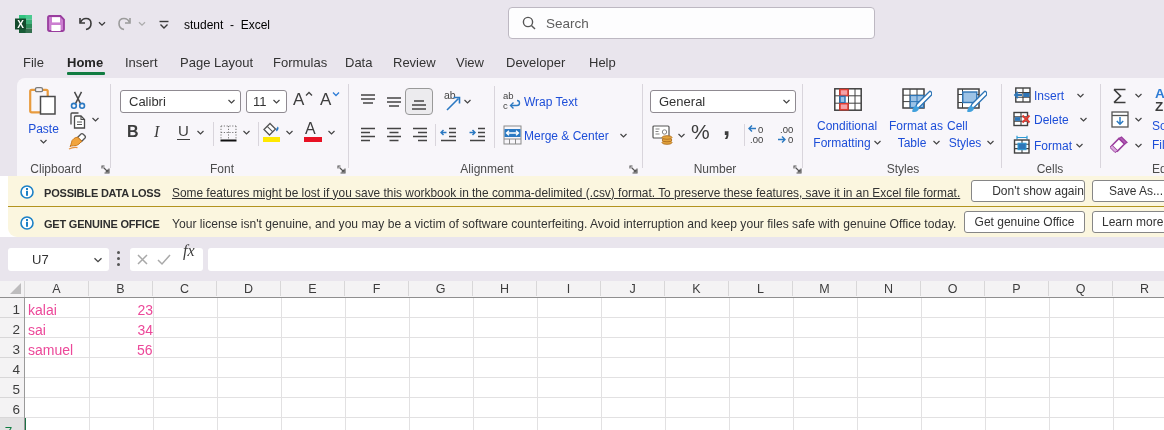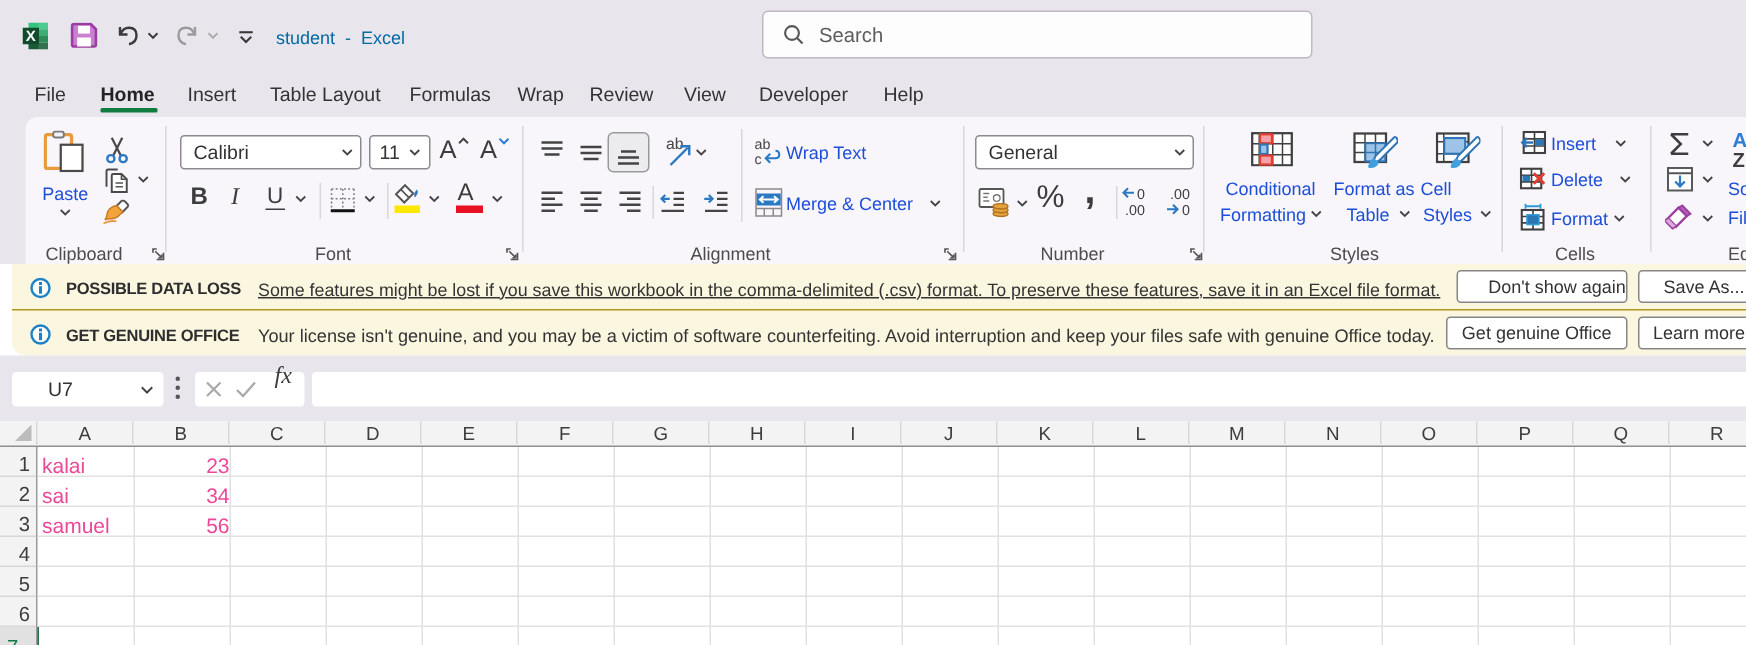--- a/index.html
+++ b/index.html
@@ -62,38 +62,38 @@
     <path d="M12.5 7.5 Q11 3.5 7 3.5 Q2 3.5 2 8.5 Q2 13.5 7 14.5" fill="none" stroke="#9b9b9b" stroke-width="1.6"></path>
   </svg>
   <svg class="abs" style="left:137px;top:21px" width="10" height="6" viewBox="0 0 10 6">
       <path d="M2 1.2 L5 4.2 L8 1.2" fill="none" stroke="#adadad" stroke-width="1.3"></path>
     </svg>
 
   <svg class="abs" style="left:158px;top:20px" width="12" height="10" viewBox="0 0 12 10">
     <line x1="1.5" y1="1.5" x2="10.5" y2="1.5" stroke="#3a3a3a" stroke-width="1.4"></line>
     <path d="M2.5 4.5 L6 8 L9.5 4.5" fill="none" stroke="#3a3a3a" stroke-width="1.4"></path>
   </svg>
-  <div class="abs" style="left:184px;top:17.5px;font-size:12px;color:#0369a1;">student&nbsp; -&nbsp; Excel</div>
+  <div class="abs" style="left:184px;top:17.5px;font-size:12px;color:#000000;">student&nbsp; -&nbsp; Excel</div>
 
   <div class="abs" style="left:508px;top:7px;width:367px;height:32px;background:#fdfdfe;border:1px solid #bdb8c2;border-radius:4px;"></div>
   <svg class="abs" style="left:521px;top:15px" width="16" height="16" viewBox="0 0 16 16">
     <circle cx="7" cy="7" r="4.6" fill="none" stroke="#565656" stroke-width="1.4"></circle>
     <line x1="10.4" y1="10.4" x2="14" y2="14" stroke="#565656" stroke-width="1.4"></line>
   </svg>
   <div class="abs" style="left:546px;top:16px;font-size:13.5px;color:#5d5d5d;">Search</div>
 </div>
 
 <div id="tabrow">
   <div class="tab" style="left:23px;">File</div>
   <div class="tab" style="left:67px;font-weight:bold;color:#232323;">Home</div>
   <div class="abs" style="left:67px;top:24px;width:38px;height:2.5px;background:#117c41;border-radius:1px;"></div>
   <div class="tab" style="left:125px;">Insert</div>
-  <div class="tab" style="left:180px;">Table Layout</div>
+  <div class="tab" style="left:180px;">Page Layout</div>
   <div class="tab" style="left:273px;">Formulas</div>
-  <div class="tab" style="left:345px;">Wrap</div>
+  <div class="tab" style="left:345px;">Data</div>
   <div class="tab" style="left:393px;">Review</div>
   <div class="tab" style="left:456px;">View</div>
   <div class="tab" style="left:506px;">Developer</div>
   <div class="tab" style="left:589px;">Help</div>
 </div>
 
 <div id="ribbon">
   <div id="ribbonpanel"></div>
 
   <div class="gsep" style="left:110px"></div>
@@ -500,14 +500,14 @@
   <div class="abs" style="left:25px;top:59px;width:1139px;height:1px;background:#e2e1e2;"></div>
   <div class="abs" style="left:25px;top:79px;width:1139px;height:1px;background:#e2e1e2;"></div>
   <div class="abs" style="left:25px;top:99px;width:1139px;height:1px;background:#e2e1e2;"></div>
   <div class="abs" style="left:25px;top:119px;width:1139px;height:1px;background:#e2e1e2;"></div>
   <div class="abs" style="left:25px;top:139px;width:1139px;height:1px;background:#e2e1e2;"></div>
   <div class="cell" style="left:28px;top:20px;">kalai</div>
   <div class="cell" style="left:89px;top:20px;width:64px;text-align:right;">23</div>
   <div class="cell" style="left:28px;top:40px;">sai</div>
   <div class="cell" style="left:89px;top:40px;width:64px;text-align:right;">34</div>
   <div class="cell" style="left:28px;top:60px;">samuel</div>
-  <div class="cell" style="left:89px;top:60px;width:64px;text-align:right;">56</div>
+  <div class="cell" style="left:89px;top:60px;width:64px;padding-left:48px;">56</div>
 </div>
 
 </body></html>

